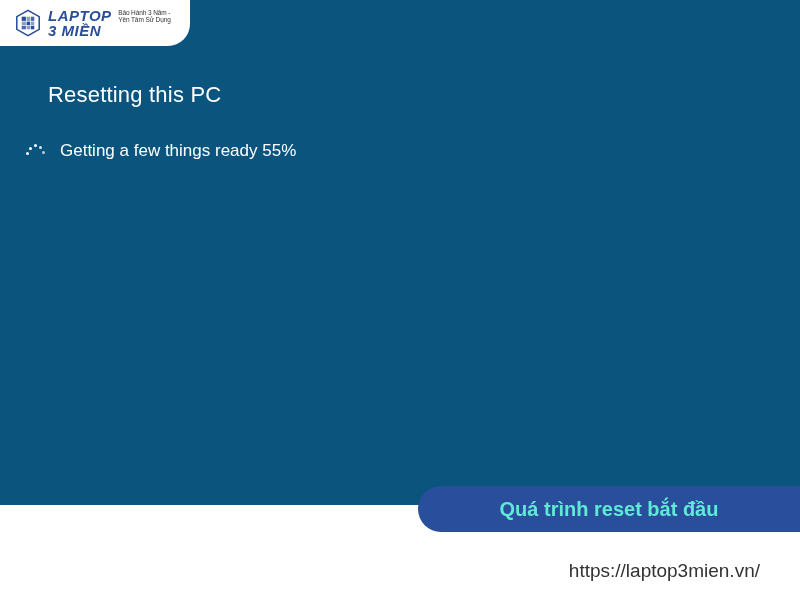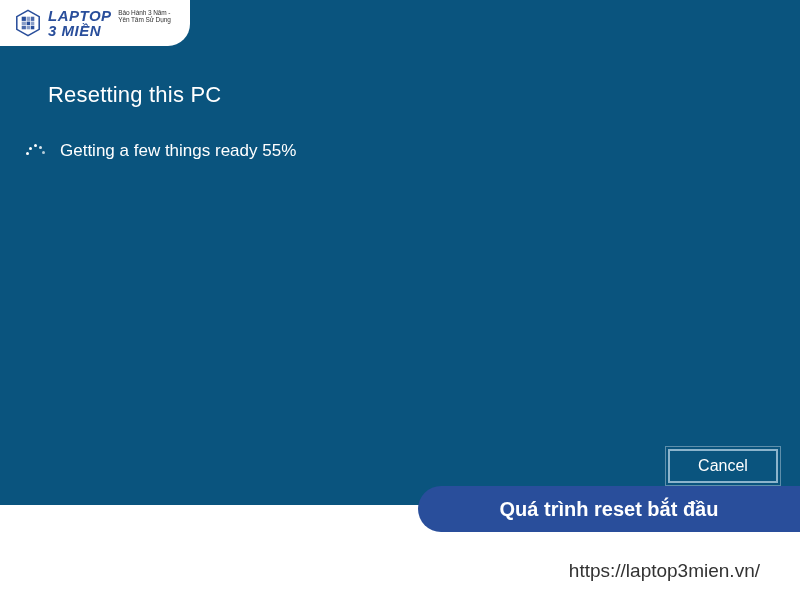--- a/index.html
+++ b/index.html
@@ -121,21 +121,21 @@
       width: 382px;
       height: 46px;
       background: #294e9b;
       border-radius: 23px 0 0 23px;
       display: flex;
       align-items: center;
       justify-content: center;
       padding: 0 18px;
     }
     .caption-text {
-      color: #ffffff;
+      color: #5eead4;
       font-size: 20px;
       font-weight: 600;
     }
     .footer-url {
       position: absolute;
       right: 40px;
       top: 560px;
       color: #333;
       font-size: 19px;
     }
@@ -174,21 +174,20 @@
     <div class="spinner">
       <span></span>
         <span></span>
         <span></span>
         <span></span>
         <span></span>
     </div>
     <div class="status-text">Getting a few things ready 55%</div>
   </div>
 
-  <button class="cancel-button">Cancel</button>
 
 </div>
 
 <div class="caption-pill">
   <div class="caption-text">Quá trình reset bắt đầu</div>
 </div>
 
 <div class="footer-url">https://laptop3mien.vn/</div>
 
 </body></html>

